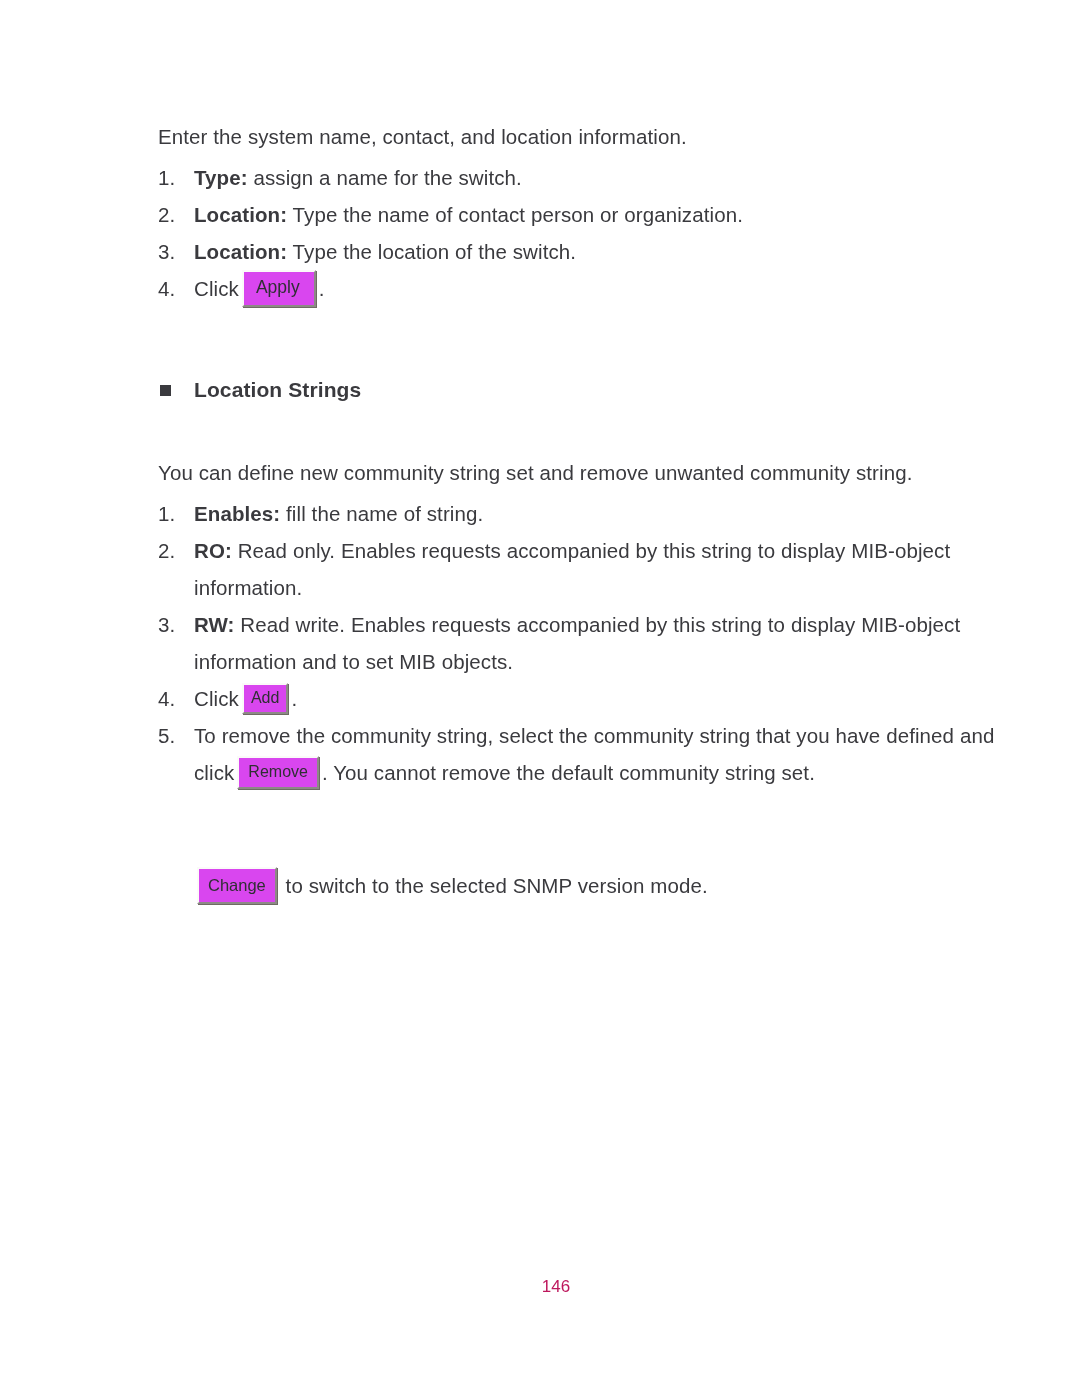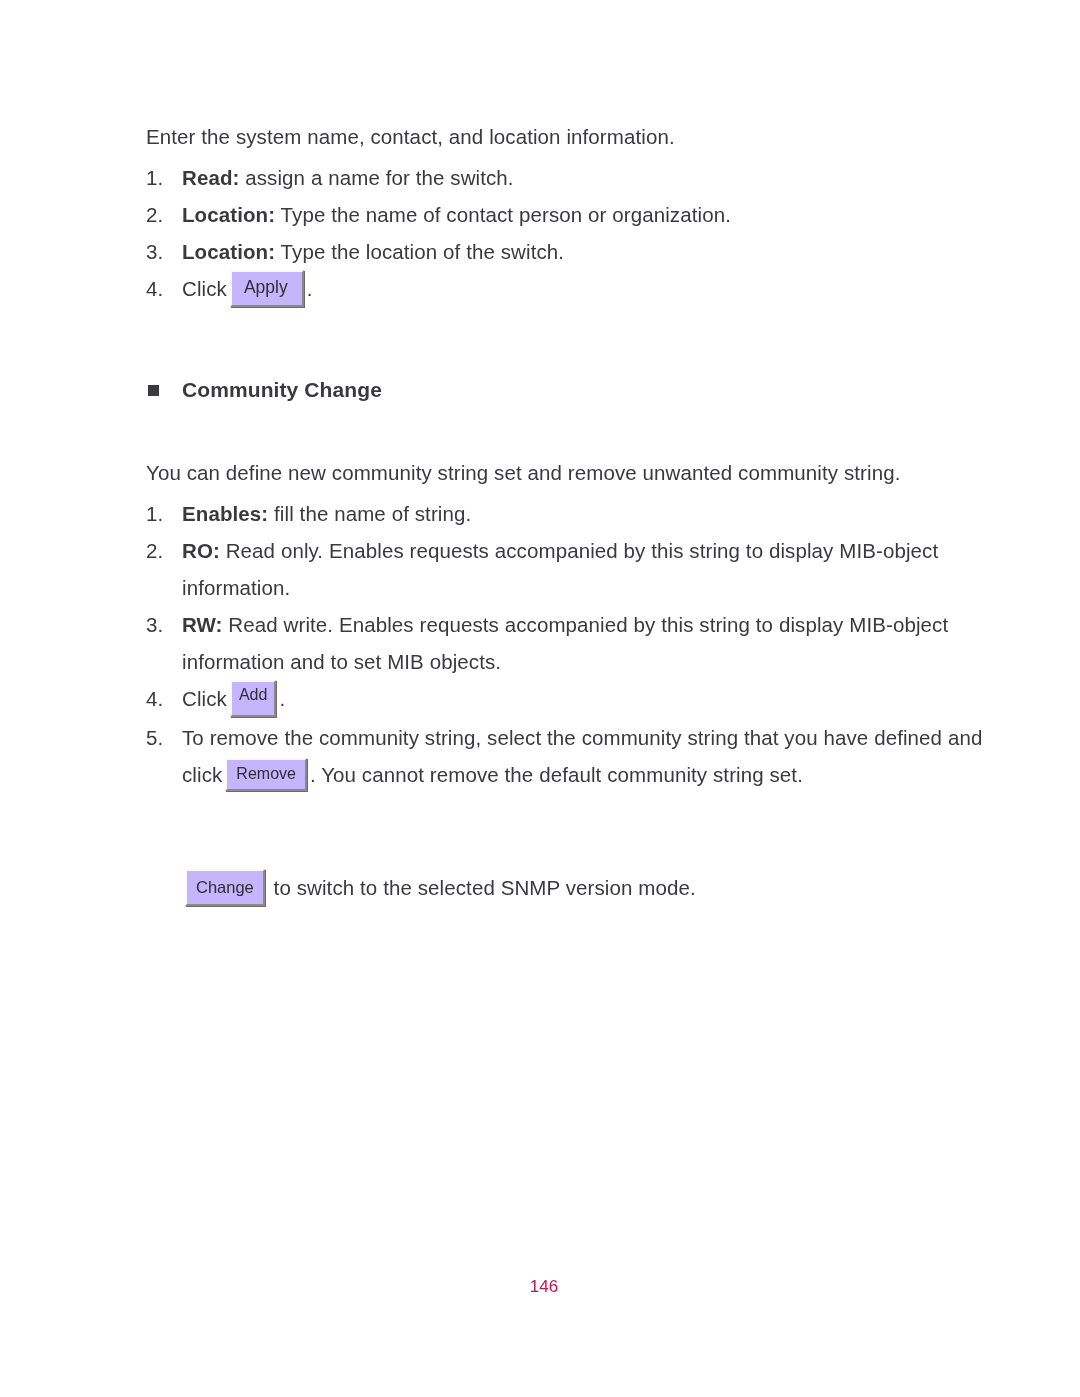--- a/index.html
+++ b/index.html
@@ -11,21 +11,21 @@
     width: 1080px;
     height: 1397px;
     position: relative;
     font-family: "Liberation Sans", sans-serif;
     color: #3a3a3e;
     -webkit-font-smoothing: antialiased;
   }
 
   .page {
     position: absolute;
-    left: 4px; top: 0;
+    left: 16px; top: 0;
     width: 1008px;
     height: 1397px;
     overflow: hidden;
   }
 
   
   .content {
     position: absolute;
     left: 142px;
     top: 118px;
@@ -93,38 +93,38 @@
   .sq-head.bold-head {
     font-weight: bold;
     font-size: 21px;
   }
 
   
   .btn {
     display: inline-block;
     position: relative;
     vertical-align: middle;
-    background: #c4b5fd;
+    background: #d946ef;
     color: #2f2f33;
     font-family: "Liberation Sans", sans-serif;
     font-size: 16.5px;
     line-height: 1;
     padding: 7px 10px 8px 10px;
     margin: 0 3px;
     border-top: 2px solid #fbfaf9;
     border-left: 2px solid #fbfaf9;
     border-right: 2px solid #8d8a86;
     border-bottom: 2px solid #8d8a86;
     box-shadow: 1px 1px 0 0 #6e6a64;
     text-align: right;
     white-space: nowrap;
     top: -2px;
   }
   .btn-apply  { min-width: 52px; padding-left: 12px; padding-right: 14px; font-size: 17.5px; }
-  .btn-add    { min-width: 28px; padding: 5px 7px 12px 7px; font-size: 16px; }
+  .btn-add    { min-width: 28px; padding: 5px 7px 6px 7px; font-size: 16px; }
   .btn-remove { min-width: 56px; padding: 6px 9px 7px 9px; font-size: 16px; }
   .btn-change { min-width: 60px; padding: 8px 9px 9px 9px; font-size: 16.5px; }
   .gap-md  { height: 30px; }
   .gap-lg  { height: 46px; }
   .gap-xl  { height: 62px; }
 
   
   .agent-line2 {
     padding-left: 36px;
     font-size: 20.5px;
@@ -151,21 +151,21 @@
 <div class="page">
 
   <div class="content">
 
     <p class="para intro">Enter the system name, contact, and location information.</p>
 
     <ol class="numlist">
 
       <li>
         <span class="marker">1.</span>
-        <span class="lbl">Read:</span><span> assign a name for the switch.</span>
+        <span class="lbl">Type:</span><span> assign a name for the switch.</span>
       </li>
 
       <li>
         <span class="marker">2.</span>
         <span class="lbl">Location:</span><span> Type the name of contact person or organization.</span>
       </li>
 
       <li>
         <span class="marker">3.</span>
         <span class="lbl">Location:</span><span> Type the location of the switch.</span>
@@ -175,21 +175,21 @@
         <span class="marker">4.</span>
         <span>Click</span><button class="btn btn-apply">Apply</button><span>.</span>
       </li>
 
     </ol>
 
     <div class="gap-xl"></div>
 
     <div class="sq-head bold-head">
       <span class="sqmark"></span>
-      <span>Community Change</span>
+      <span>Location Strings</span>
     </div>
 
     <div class="gap-lg"></div>
 
     <p class="para intro">You can define new community string set and remove unwanted community string.</p>
 
     <ol class="numlist">
 
       <li>
         <span class="marker">1.</span>

